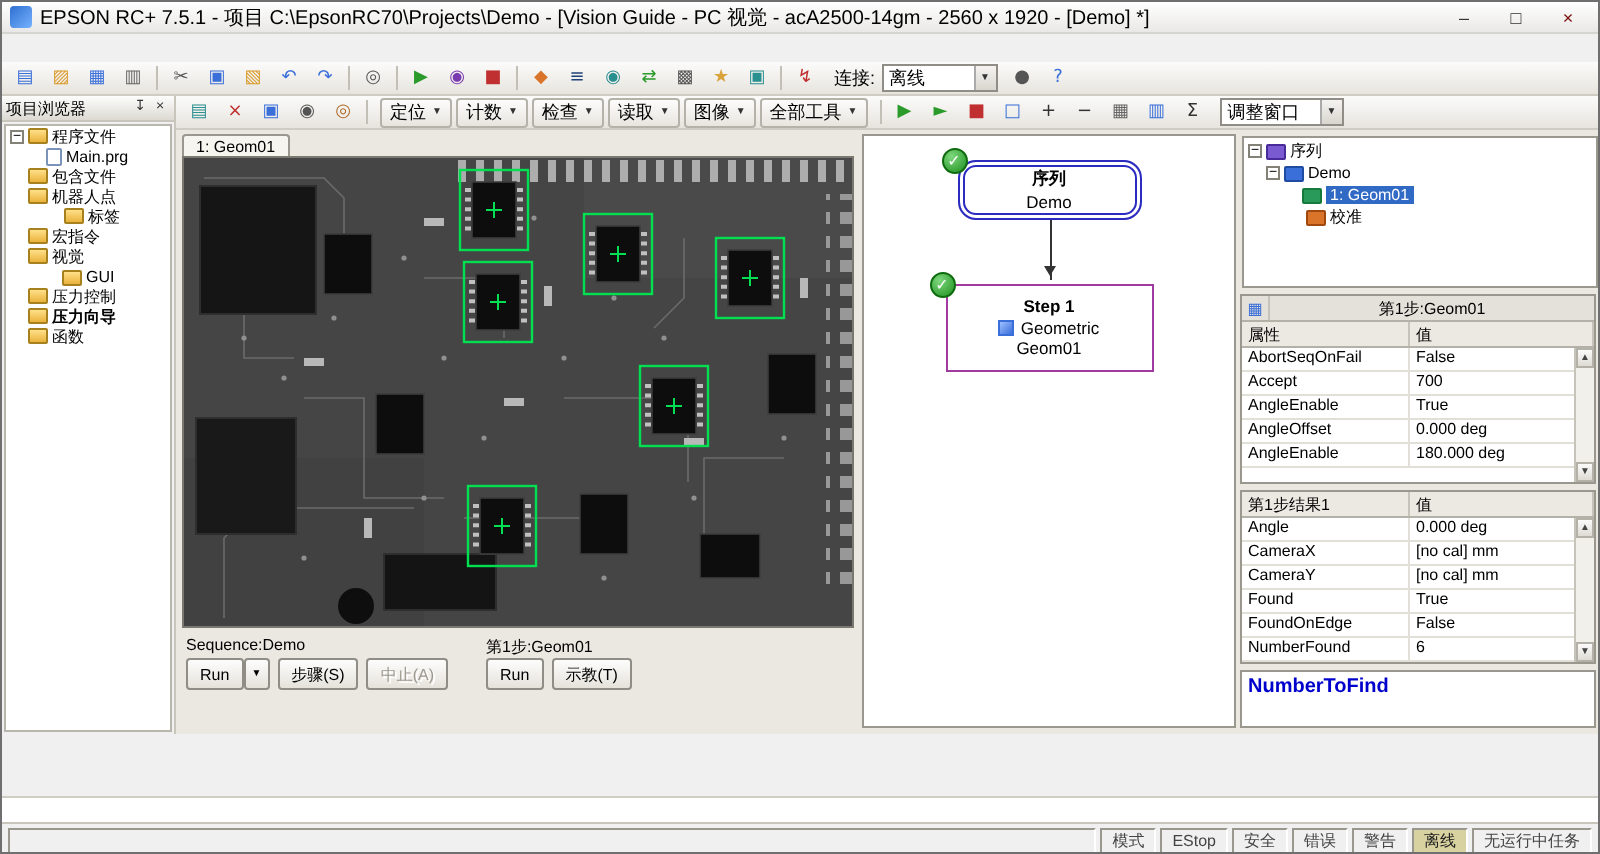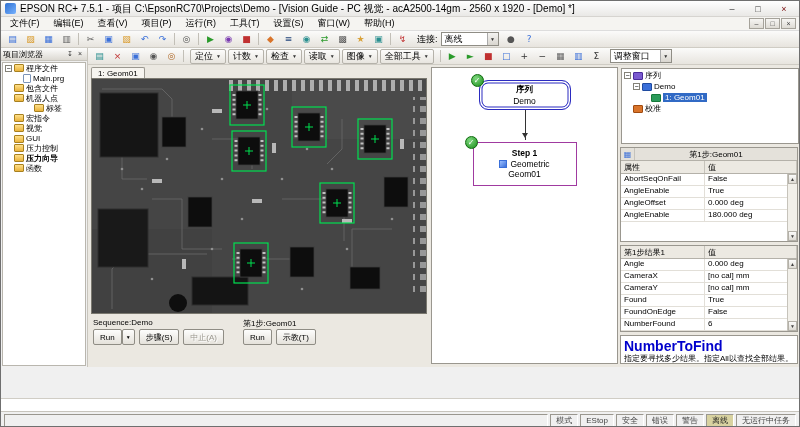--- a/index.html
+++ b/index.html
@@ -108,21 +108,21 @@
   .gh-cell.name{width:84px}
   .gh-cell.val{flex:1}
   .grid-row{display:flex;height:12px;border-bottom:1px solid #e2dfd8}
   .gr-name{width:84px;padding:0 3px;border-right:1px solid #e2dfd8;white-space:nowrap;overflow:hidden}
   .gr-val{flex:1;padding:0 3px;white-space:nowrap;overflow:hidden}
   .vscroll{position:absolute;right:0;top:13px;bottom:0;width:10px;background:#f2f0ea;border-left:1px solid #c6c3bb;
            display:flex;flex-direction:column;justify-content:space-between}
   .sarr{height:10px;background:linear-gradient(#fbfbfa,#dedbd4);border:1px solid #b4b1a9;font-size:5px;
         display:flex;align-items:center;justify-content:center;color:#444}
   .help-box{position:absolute;left:619px;top:334px;width:178px;height:29px;background:#fff;border:1px solid #9a978f;padding:2px 3px;overflow:hidden}
-  .help-title{color:var(--helpc);font-weight:bold;font-size:14px}
+  .help-title{color:var(--helpc);font-weight:bold;font-size:10px}
   .help-desc{font-size:8px;line-height:1.2}
 
   
   .status-panel{position:absolute;left:0;top:366px;right:0;height:31px;background:#f0f0f0;border-top:1px solid #c8c5bd}
   .status-body{height:17px;background:#e9e6e0;border-top:1px solid #fff}
   .white-strip{position:absolute;left:0;top:397px;right:0;height:13px;background:#fff;border-top:1px solid #d0cdc5}
   .statusbar{position:absolute;left:0;top:410px;right:0;height:17px;background:#f0f0f0;border-top:1px solid #c8c5bd;
              display:flex;align-items:center;padding:0 3px;gap:2px}
   .sb-fill{flex:1;height:13px;border:1px solid;border-color:#9a978f #fff #fff #9a978f}
   .sb-seg{height:13px;display:flex;align-items:center;padding:0 5px;border:1px solid;border-color:#9a978f #fff #fff #9a978f;
@@ -143,38 +143,20 @@
 <div id="app">
 
   <div class="titlebar">
     <div class="app-icon"></div>
     <div class="title-text">EPSON RC+ 7.5.1 - 项目 C:\EpsonRC70\Projects\Demo - [Vision Guide - PC 视觉 - acA2500-14gm - 2560 x 1920 - [Demo] *]</div>
     <div class="win-btn">–</div>
     <div class="win-btn">□</div>
     <div class="win-btn close">×</div>
   </div>
 
-  <div class="menubar">
-    <span id="menu-items" style="display:flex">
-        <span class="menu-item">文件(F)</span>
-        <span class="menu-item">编辑(E)</span>
-        <span class="menu-item">查看(V)</span>
-        <span class="menu-item">项目(P)</span>
-        <span class="menu-item">运行(R)</span>
-        <span class="menu-item">工具(T)</span>
-        <span class="menu-item">设置(S)</span>
-        <span class="menu-item">窗口(W)</span>
-        <span class="menu-item">帮助(H)</span>
-      </span>
-    <div class="mdi-btns">
-      <div class="mdi-btn">–</div>
-      <div class="mdi-btn">□</div>
-      <div class="mdi-btn">×</div>
-    </div>
-  </div>
 
   <div class="toolbar" id="main-toolbar">
     <span id="mt-icons" style="display:flex;align-items:center;gap:1px">
         <span class="tbtn">
           <span class="g" style="color: rgb(58, 111, 217);">▤</span>
         </span>
         <span class="tbtn">
           <span class="g" style="color: rgb(217, 154, 42);">▨</span>
         </span>
         <span class="tbtn">
@@ -358,36 +340,36 @@
         <div class="tree-row" style="padding-left: 2px;">
           <span class="exp none"></span>
           <span class="ticon folder"></span>
           <span class="tree-label">包含文件</span>
         </div>
         <div class="tree-row" style="padding-left: 2px;">
           <span class="exp none"></span>
           <span class="ticon folder"></span>
           <span class="tree-label">机器人点</span>
         </div>
-        <div class="tree-row" style="padding-left: 2px; margin-left: 20px;">
+        <div class="tree-row" style="padding-left: 20px;">
           <span class="exp none"></span>
           <span class="ticon folder"></span>
           <span class="tree-label">标签</span>
         </div>
         <div class="tree-row" style="padding-left: 2px;">
           <span class="exp none"></span>
           <span class="ticon folder"></span>
           <span class="tree-label">宏指令</span>
         </div>
         <div class="tree-row" style="padding-left: 2px;">
           <span class="exp none"></span>
           <span class="ticon folder"></span>
           <span class="tree-label">视觉</span>
         </div>
-        <div class="tree-row" style="padding-left: 2px; align-items: flex-end;">
+        <div class="tree-row" style="padding-left: 19px; align-items: flex-end;">
           <span class="exp none"></span>
           <span class="ticon folder"></span>
           <span class="tree-label">GUI</span>
         </div>
         <div class="tree-row" style="padding-left: 2px;">
           <span class="exp none"></span>
           <span class="ticon folder"></span>
           <span class="tree-label">压力控制</span>
         </div>
         <div class="tree-row" style="padding-left: 2px; font-weight: bold;">
@@ -561,21 +543,21 @@
       <div class="tree-row" style="padding-left: 11px;">
         <span class="exp">−</span>
         <span class="ticon sequence"></span>
         <span class="tree-label">Demo</span>
       </div>
       <div class="tree-row selected" style="padding-left: 20px;">
         <span class="exp none"></span>
         <span class="ticon step"></span>
         <span class="tree-label">1: Geom01</span>
       </div>
-      <div class="tree-row" style="padding-left: 2px;">
+      <div class="tree-row" style="padding-left: 2px; margin-left: 20px;">
         <span class="exp none"></span>
         <span class="ticon cal-root"></span>
         <span class="tree-label">校准</span>
       </div>
     </div>
 
   <div class="grid" id="props-grid">
     <div class="grid-title">
       <span class="gt-icon">▦</span>
       <span class="gt-text">第1步:Geom01</span>
@@ -583,20 +565,24 @@
     <div class="grid-head">
       <span class="gh-cell name">属性</span>
       <span class="gh-cell val">值</span>
     </div>
     <div id="props-rows">
         <div class="grid-row">
           <span class="gr-name">AbortSeqOnFail</span>
           <span class="gr-val">False</span>
         </div>
         <div class="grid-row">
+          <span class="gr-name">Accept</span>
+          <span class="gr-val">700</span>
+        </div>
+        <div class="grid-row">
           <span class="gr-name">AngleEnable</span>
           <span class="gr-val">True</span>
         </div>
         <div class="grid-row">
           <span class="gr-name">AngleOffset</span>
           <span class="gr-val">0.000 deg</span>
         </div>
         <div class="grid-row">
           <span class="gr-name">AngleEnable</span>
           <span class="gr-val">180.000 deg</span>
@@ -640,21 +626,20 @@
         </div>
       </div>
     <div class="vscroll">
       <div class="sarr">▲</div>
       <div class="sarr">▼</div>
     </div>
   </div>
 
   <div class="help-box">
     <div class="help-title">NumberToFind</div>
-    <div class="help-desc">指定要寻找多少结果。指定All以查找全部结果。</div>
   </div>
 
   <div class="white-strip"></div>
 
   <div class="statusbar">
     <div class="sb-fill"></div>
     <span id="sb-segs" style="display:flex;gap:2px">
         <span class="sb-seg">模式</span>
         <span class="sb-seg">EStop</span>
         <span class="sb-seg">安全</span>

